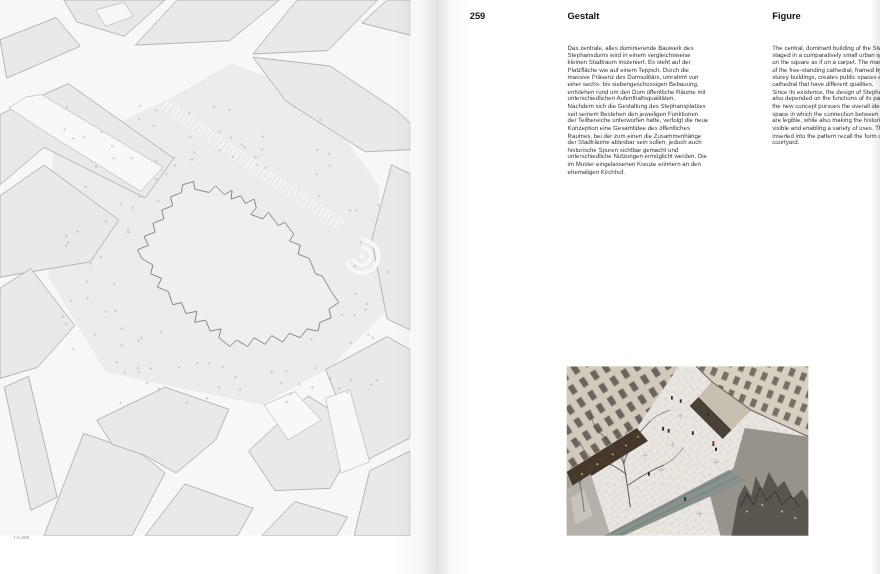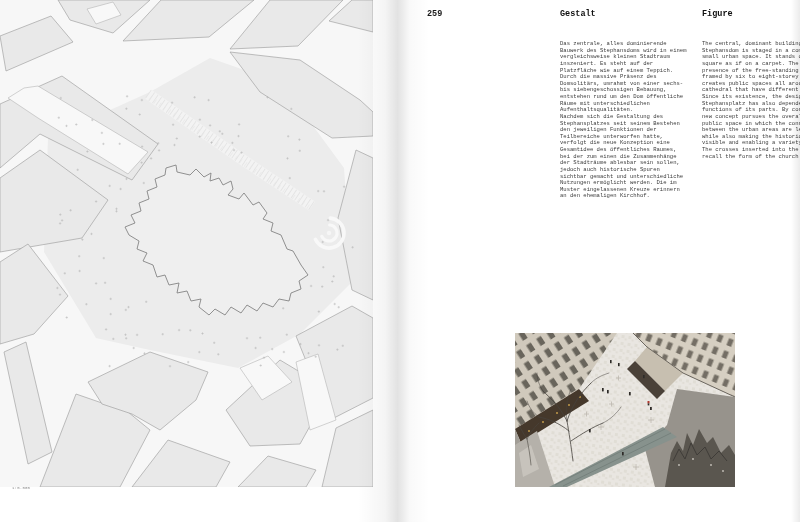--- a/index.html
+++ b/index.html
@@ -1,33 +1,33 @@
 <!DOCTYPE html>
 <html><head>
 <meta charset="utf-8">
 <style>
   html,body{margin:0;padding:0;background:#ffffff;}
   .spread{position:relative;width:800px;height:522px;background:#ffffff;overflow:hidden;
-          font-family:Liberation Mono, monospace;}
+          font-family:Liberation Sans, sans-serif;}
   
   .page-left{position:absolute;left:0;top:0;width:373px;height:522px;background:#ffffff;}
   .map{position:absolute;left:0;top:0;width:373px;height:487px;margin:0;}
   .map svg{display:block;width:373px;height:487px;}
   .scale-label{position:absolute;left:12px;top:486px;font-size:4px;letter-spacing:.2px;color:#8a8a8a;}
   
   .gutter{position:absolute;left:358px;top:0;width:72px;height:522px;pointer-events:none;
           background:linear-gradient(to right,rgba(0,0,0,0) 0%,rgba(0,0,0,0.045) 38%,
           rgba(0,0,0,0.115) 55%,rgba(0,0,0,0.025) 72%,rgba(0,0,0,0) 100%);}
   .edge-r{position:absolute;left:791px;top:0;width:9px;height:522px;pointer-events:none;
           background:linear-gradient(to right,rgba(0,0,0,0),rgba(0,0,0,0.08));}
   
   .page-right{position:absolute;left:420px;top:0;width:380px;height:522px;}
   .pagenum{position:absolute;left:7px;top:9px;font-size:8.5px;font-weight:bold;color:#1a1a1a;}
   .col{position:absolute;top:9px;}
-  .col-de{left:96px;width:128px;margin-left:44px;}
+  .col-de{left:96px;width:128px;}
   .col-en{left:236px;width:137px;margin-left:46px;}
   .col h2{margin:0;font-size:8.5px;font-weight:bold;color:#111;}
   .col .body{margin-top:22px;}
   .col p{margin:0;font-size:5.55px;line-height:1.195;color:#3c3c3c;text-align:left;}
   
   .photo{position:absolute;left:95px;top:333px;width:220px;height:154px;margin:0;}
   .photo svg{display:block;width:220px;height:154px;}
 </style>
 </head>
 <body>

